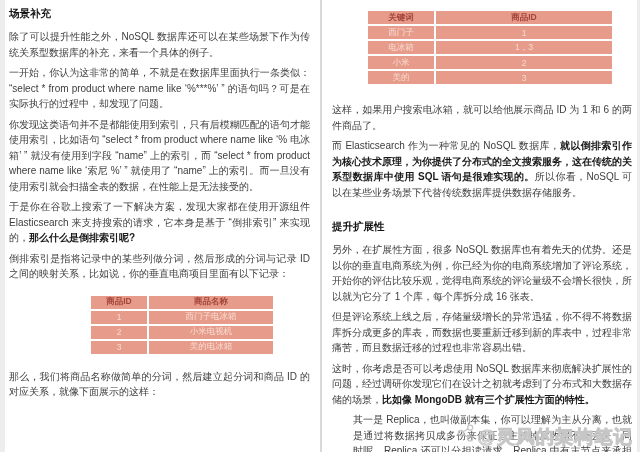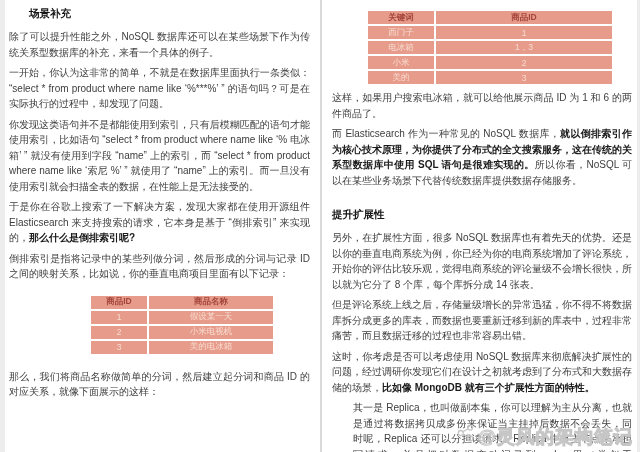--- a/index.html
+++ b/index.html
@@ -20,21 +20,21 @@
   .col { position:absolute; top:0; }
   .col-left  { left:9px;  width:301px; }
   .col-right { left:332px; width:300px; }
 
   .sec-heading {
     font-size: 10.5px;
     font-weight: bold;
     color: #141414;
     margin: 0 0 8px 0;
   }
-  .sec-heading.first { margin-top: 7px; margin-left: 20px; }
+  .sec-heading.first { margin-top: 7px; }
   .sec-heading.right-h { margin: 20px 0 8px 0; }
 
   .para {
     font-size: 10px;
     line-height: 15.5px;
     color: #3d3d3d;
     text-align: justify;
     margin: 0 0 5px 0;
   }
   .para .hl { font-weight: bold; color: #1a1a1a; }
@@ -51,21 +51,21 @@
     font-size: 8.5px;
     height: 15px;
     padding: 0 2px;
     overflow: hidden;
     white-space: nowrap;
   }
   .dtable th { color: #a4453a; font-weight: bold; }
   .dtable td { color: #f7dbd0; }
 
   .t1 { width: 184px; margin: 12px 0 13px 80px; }
-  .t2 { width: 246px; margin: 9px 0 4px 34px; }
+  .t2 { width: 246px; margin: 9px 0 16px 34px; }
 
   .watermark {
     position: absolute;
     right: 7px;
     bottom: 3px;
     display: flex;
     align-items: flex-start;
     gap: 2px;
     pointer-events: none;
   }
@@ -101,21 +101,21 @@
           <col style="width:58px">
           <col style="width:126px">
         </colgroup>
       <tbody>
           <tr>
         <th>商品ID</th>
         <th>商品名称</th>
       </tr>
       <tr>
         <td>1</td>
-        <td>假设某一天</td>
+        <td>西门子电冰箱</td>
       </tr>
       <tr>
         <td>2</td>
         <td>小米电视机</td>
       </tr>
       <tr>
         <td>3</td>
         <td>美的电冰箱</td>
       </tr>
     </tbody>
@@ -152,21 +152,21 @@
         <td>3</td>
       </tr>
     </tbody>
       </table>
 
     <p class="para">这样，如果用户搜索电冰箱，就可以给他展示商品 ID 为 1 和 6 的两件商品了。</p>
     <p class="para gap-big"><span>而 Elasticsearch 作为一种常见的 NoSQL 数据库，</span><span class="hl">就以倒排索引作为核心技术原理，为你提供了分布式的全文搜索服务，这在传统的关系型数据库中使用 SQL 语句是很难实现的。</span><span>所以你看，NoSQL 可以在某些业务场景下代替传统数据库提供数据存储服务。</span></p>
 
     <div class="sec-heading right-h">提升扩展性</div>
 
-    <p class="para">另外，在扩展性方面，很多 NoSQL 数据库也有着先天的优势。还是以你的垂直电商系统为例，你已经为你的电商系统增加了评论系统，开始你的评估比较乐观，觉得电商系统的评论量级不会增长很快，所以就为它分了 8 个库，每个库拆分成 14 张表。</p>
+    <p class="para">另外，在扩展性方面，很多 NoSQL 数据库也有着先天的优势。还是以你的垂直电商系统为例，你已经为你的电商系统增加了评论系统，开始你的评估比较乐观，觉得电商系统的评论量级不会增长很快，所以就为它分了 1 个库，每个库拆分成 16 张表。</p>
     <p class="para">但是评论系统上线之后，存储量级增长的异常迅猛，你不得不将数据库拆分成更多的库表，而数据也要重新迁移到新的库表中，过程非常痛苦，而且数据迁移的过程也非常容易出错。</p>
     <p class="para"><span>这时，你考虑是否可以考虑使用 NoSQL 数据库来彻底解决扩展性的问题，经过调研你发现它们在设计之初就考虑到了分布式和大数据存储的场景，</span><span class="hl">比如像 MongoDB 就有三个扩展性方面的特性。</span></p>
     <p class="para indent last">其一是 Replica，也叫做副本集，你可以理解为主从分离，也就是通过将数据拷贝成多份来保证当主挂掉后数据不会丢失，同时呢，Replica 还可以分担读请求。Replica 中有主节点来承担写请求，并且把对数据变动记录到 oplog 里（类似于 binlog）；从节点接收到 oplog 后就会修改自身的数据以保持和主节点的一致。一旦主节点挂掉，MongoDB 会从从节点中选取一个节点成为主节点，可以继续提供写数据服务。</p>
   </div>
 
   <div class="watermark">
     <span class="wm-icon">
       <svg width="18" height="18" viewBox="0 0 18 18" fill="none" stroke="#c6c6c6" stroke-width="1.3">
         <circle cx="13.2" cy="3.6" r="2.5"></circle>
         <circle cx="3.8" cy="9" r="2.5"></circle>

